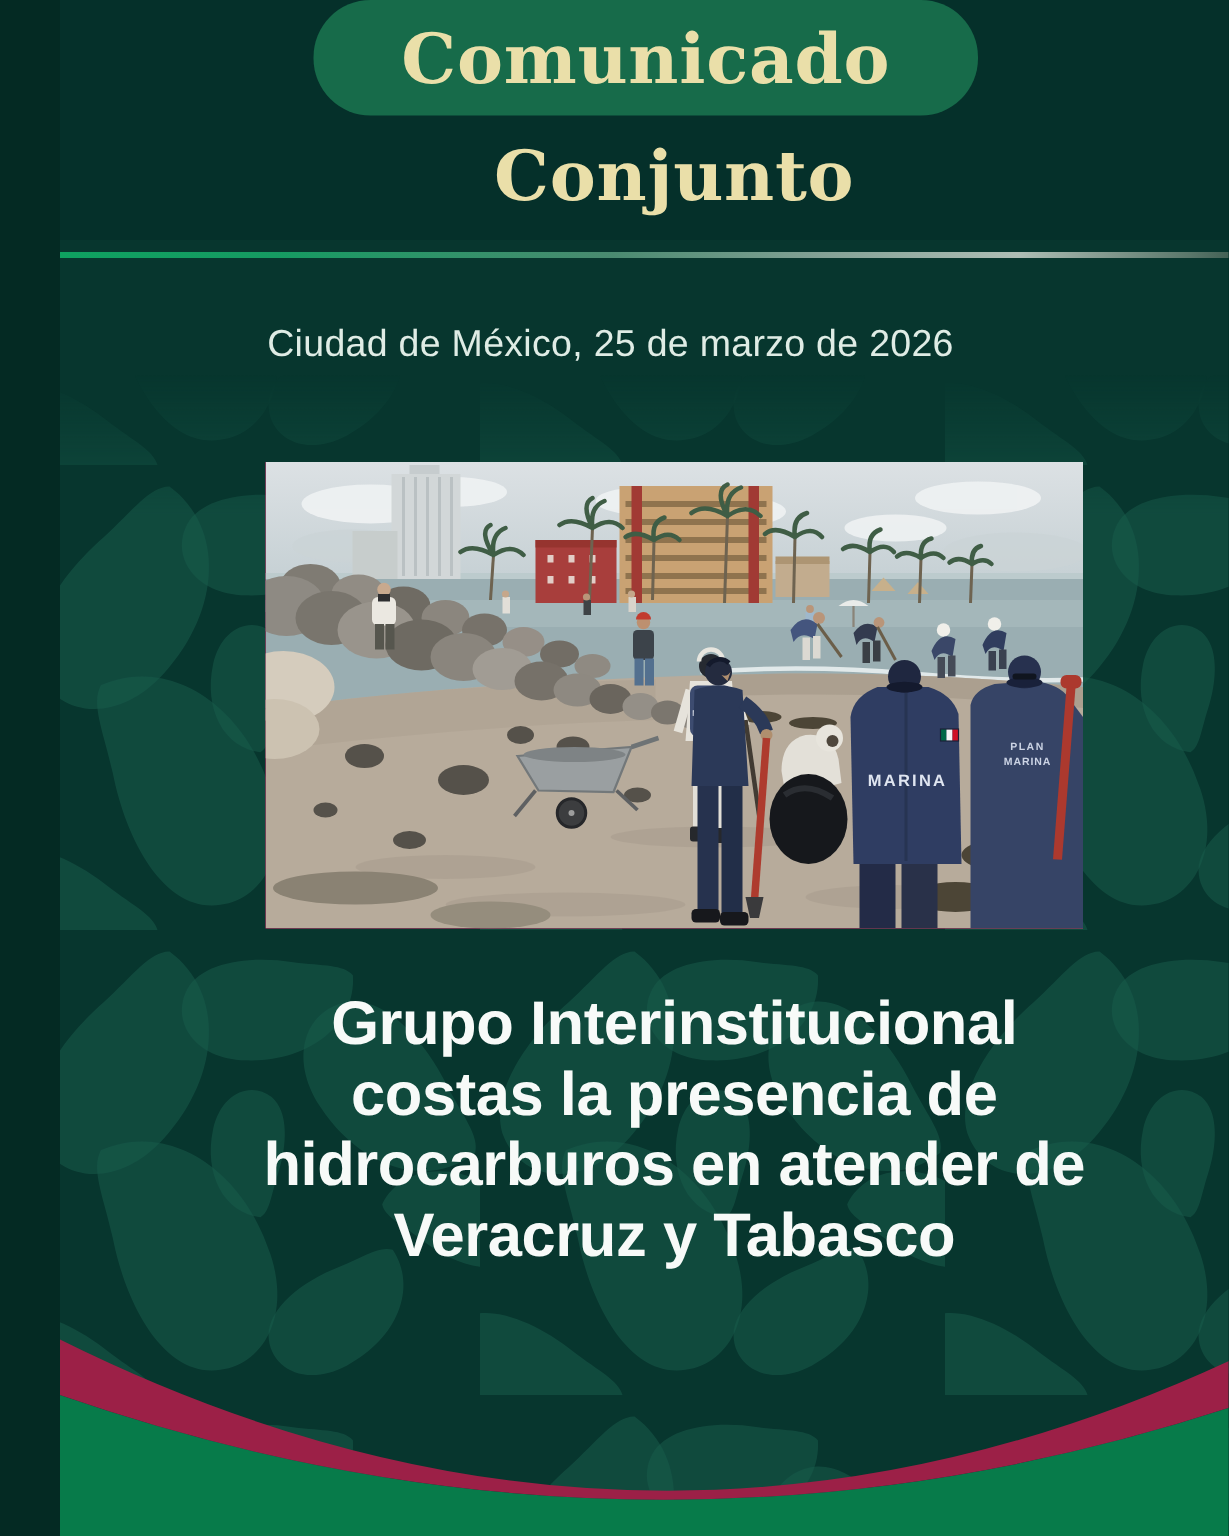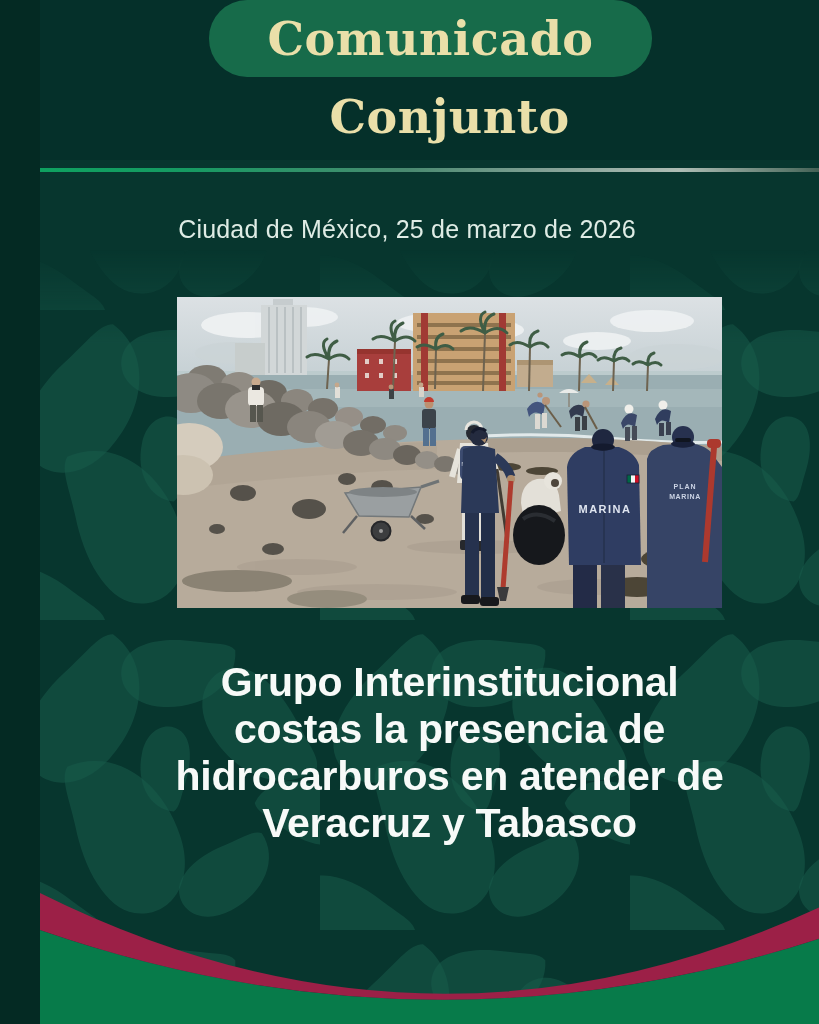--- a/index.html
+++ b/index.html
@@ -38,21 +38,21 @@
     opacity:.95;
   }
   .dateline{
     position:absolute;left:0;top:215px;width:734px;
     text-align:center;
     font-size:25px;font-weight:400;
     color:var(--date-text,#DFECE5);
     letter-spacing:0.2px;
   }
   .photo{
-    position:absolute;left:137px;top:297px;width:545px;height:311px;
+    position:absolute;left:137px;top:308px;width:545px;height:311px;
     overflow:hidden;background:#be185d;
   }
   .photo svg{display:block;width:545px;height:311px;}
   .headline{
     position:absolute;left:0;top:659px;width:819px;
     text-align:center;
   }
   .headline .hl{
     font-size:41px;font-weight:bold;line-height:47px;
     color:var(--headline-white,#F7FAF8);

